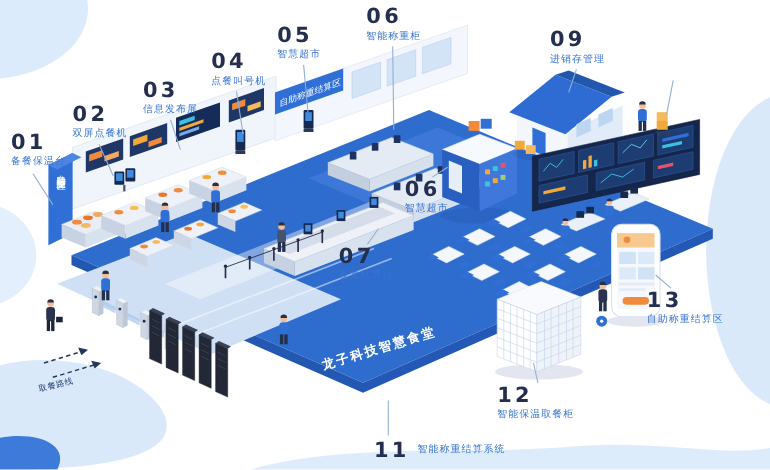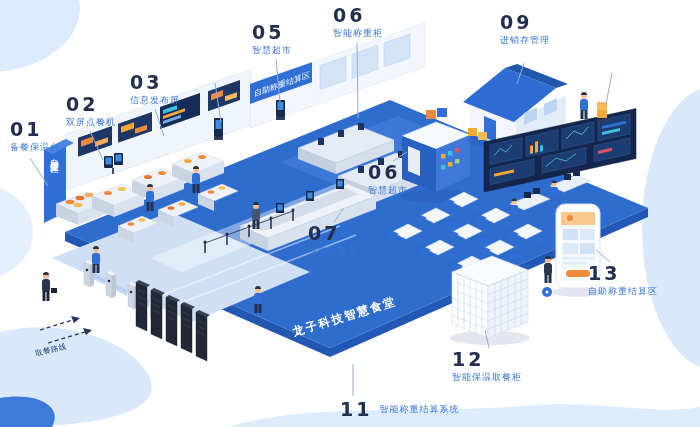--- a/index.html
+++ b/index.html
@@ -533,37 +533,41 @@
   <span class="c-label">备餐保温台</span>
 </div>
 <div class="callout" style="left:66px;top:95px">
   <span class="c-num">02</span>
   <span class="c-label">双屏点餐机</span>
 </div>
 <div class="callout" style="left:130px;top:73px">
   <span class="c-num">03</span>
   <span class="c-label">信息发布屏</span>
 </div>
+<div class="callout" style="left:192px;top:47px">
+  <span class="c-num">04</span>
+  <span class="c-label">点餐叫号机</span>
+</div>
 <div class="callout" style="left:252px;top:23px">
   <span class="c-num">05</span>
   <span class="c-label">智慧超市</span>
 </div>
 <div class="callout" style="left:333px;top:6px">
   <span class="c-num">06</span>
   <span class="c-label">智能称重柜</span>
 </div>
 <div class="callout" style="left:308px;top:224px">
   <span class="c-num">07</span>
   <span class="c-label">视觉结算台</span>
 </div>
 <div class="callout" style="left:368px;top:163px">
   <span class="c-num">06</span>
   <span class="c-label">智慧超市</span>
 </div>
-<div class="callout" style="left:500px;top:13px">
+<div class="callout" style="left:500px;top:27px">
   <span class="c-num">09</span>
   <span class="c-label">进销存管理</span>
 </div>
 <div class="callout horiz" style="left:340px;top:400px">
   <span class="c-num">11</span>
   <span class="c-label">智能称重结算系统</span>
 </div>
 <div class="callout" style="left:452px;top:350px">
   <span class="c-num">12</span>
   <span class="c-label">智能保温取餐柜</span>

